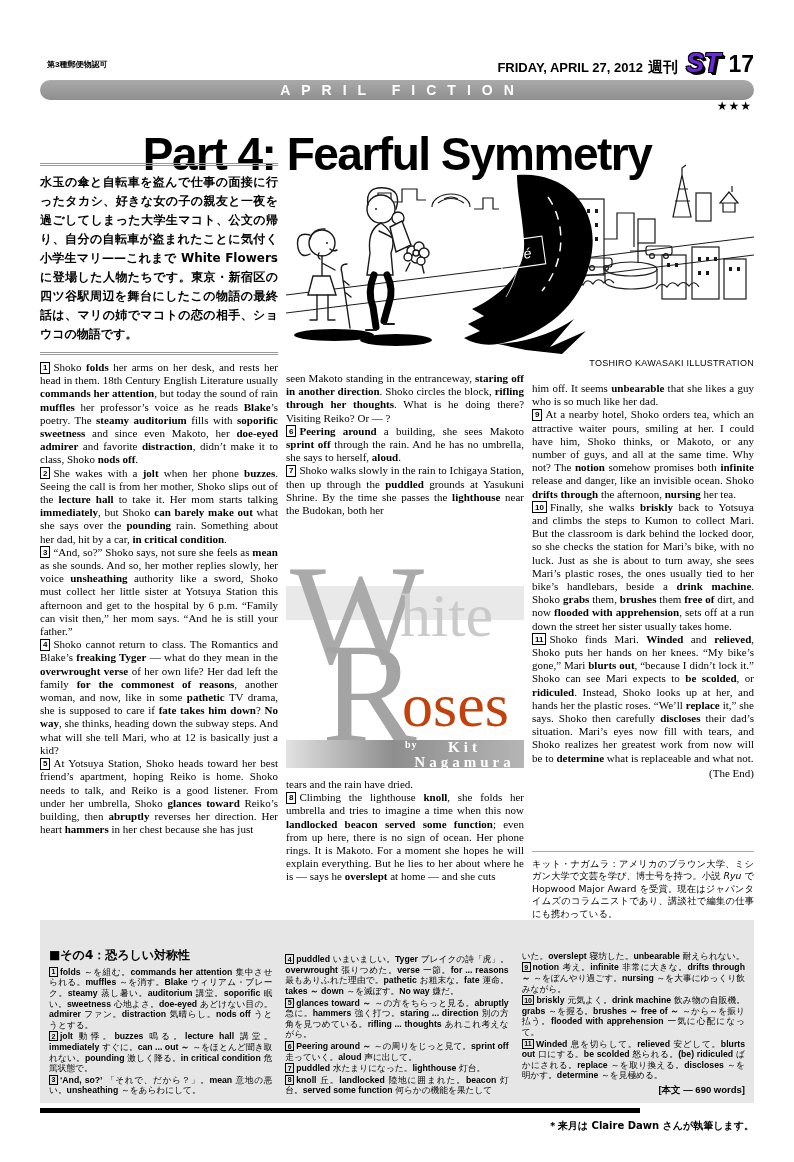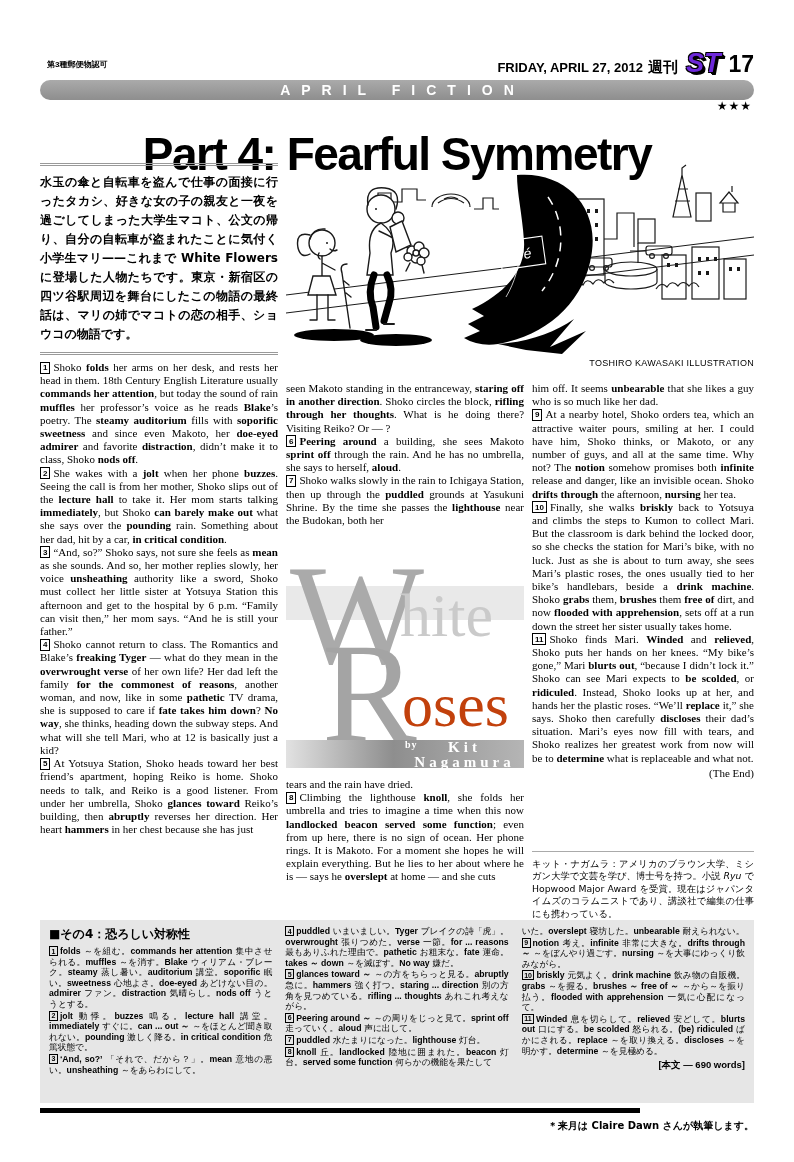--- a/index.html
+++ b/index.html
@@ -25,21 +25,21 @@
 
   
   .intro-box{position:absolute;left:40px;top:163px;width:238px;box-sizing:border-box;
     border-top:3px double #999;border-bottom:3px double #999;padding:7px 0 8px;
     font-family:"DejaVu Sans",sans-serif;font-size:12px;font-weight:bold;line-height:19px;
     text-align:justify;}
 
   
   .story{position:absolute;font-size:11px;line-height:13.2px;text-align:justify;}
   #col1{left:40px;top:361px;width:238px;}
-  #col2top{left:286px;top:382px;width:238px;}
+  #col2top{left:286px;top:372px;width:238px;}
   #col2bottom{left:286px;top:778px;width:238px;}
   #col3{left:532px;top:382px;width:222px;}
   .story p{margin:0;}
   .numbox{display:inline-block;border:1px solid #000;line-height:1;padding:0.5px 2px;
     margin-right:3px;font:bold 8px "Liberation Sans",sans-serif;vertical-align:1px;}
   .the-end{text-align:right;margin-top:2px !important;}
 
   
   .illus{position:absolute;left:286px;top:163px;width:468px;height:193px;}
   .illus-caption{position:absolute;right:40px;top:358px;
@@ -59,21 +59,21 @@
   .wr-by{font-size:10px;letter-spacing:1px;margin-right:5px;}
 
   
   .bio{position:absolute;left:532px;top:851px;width:222px;border-top:1px solid #aaa;
     padding-top:6px;font-family:"DejaVu Sans",sans-serif;font-size:9.3px;line-height:12.4px;
     text-align:justify;}
 
   
   .vocab{position:absolute;left:40px;top:920px;width:714px;height:183px;box-sizing:border-box;
     background:var(--vocab_bg,#e6e6e6);padding:6px 9px;display:flex;gap:13px;
-    font-family:"DejaVu Sans",sans-serif;font-size:8.7px;line-height:10.6px;text-align:justify;}
+    font-family:"DejaVu Sans",sans-serif;font-size:8.7px;line-height:10.6px;text-align:justify;align-items:flex-end;}
   .vocab-col{flex:1;min-width:0;}
   .vocab-title{margin:0 0 3px;font:bold 12px "DejaVu Sans",sans-serif;}
   .vocab p{margin:0 0 1px;}
   .vocab .numbox{font-size:7px;padding:0.5px 1.5px;margin-right:2px;vertical-align:0.5px;}
   .vocab b{font-family:"Liberation Sans",sans-serif;}
   .word-count{text-align:right;font:bold 9.5px "Liberation Sans",sans-serif;margin-top:3px;}
 
   
   .bottom-bar{position:absolute;left:40px;top:1108px;width:600px;height:5px;background:#000;}
   .footer-note{position:absolute;right:40px;top:1119px;

